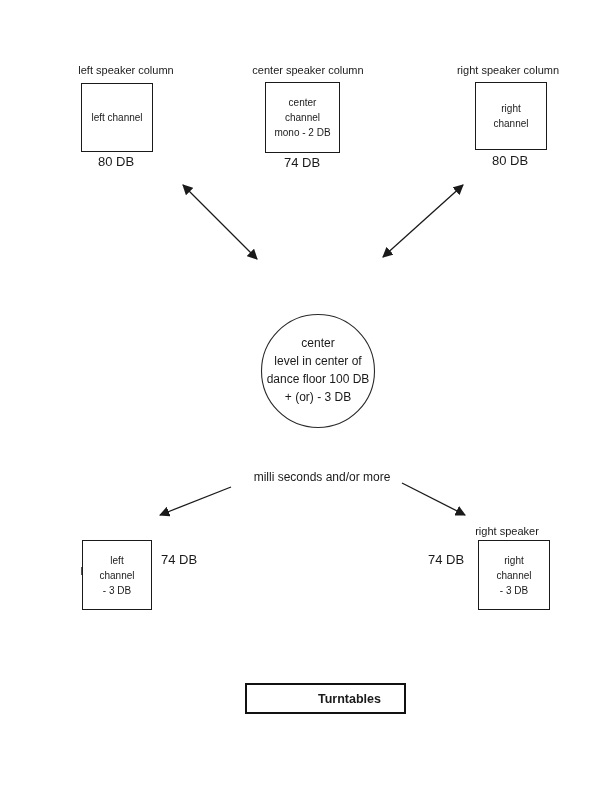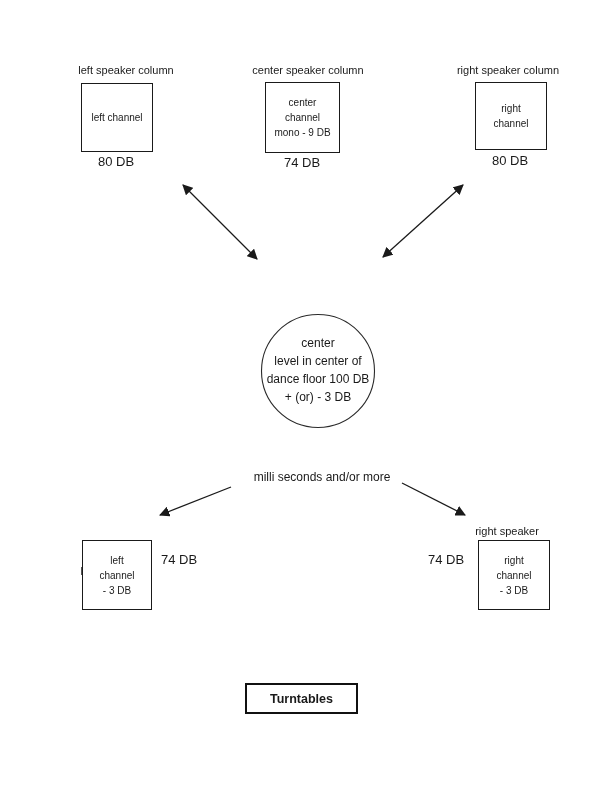--- a/index.html
+++ b/index.html
@@ -24,21 +24,21 @@
     text-align:center; font-size:10px; line-height:15px;
   }
   .txt-block {
     position:absolute; transform:translateX(-50%); text-align:center;
     font-size:12px; line-height:18px; white-space:nowrap;
   }
   .txt-block.tight { line-height:15.5px; }
   .tt-box {
     position:absolute; border:2px solid #111111; background:#ffffff;
     display:flex; align-items:center; justify-content:center;
-    font-size:12.5px; font-weight:bold;
+    font-size:12.5px; font-weight:bold;padding-left:48px;
   }
 </style>
 </head>
 <body>
 
 <div class="page">
 
   <svg class="svg-layer" viewBox="0 0 612 792" xmlns="http://www.w3.org/2000/svg">
     <defs>
       <marker id="ah" viewBox="0 0 10 10" refX="9" refY="5" markerWidth="8" markerHeight="8" orient="auto-start-reverse">
@@ -55,21 +55,21 @@
   <div class="lbl" style="left:116px; top:64px;">left speaker column</div>
   <div class="box" style="left:71px; top:83px; width:70px; height:67px;">
     <div>left channel</div>
   </div>
   <div class="lvl" style="left:106px; top:155px;">80 DB</div>
 
   <div class="lbl" style="left:298px; top:64px;">center speaker column</div>
   <div class="box" style="left:255px; top:82px; width:73px; height:69px;">
     <div>center</div>
     <div>channel</div>
-    <div>mono - 9 DB</div>
+    <div>mono - 2 DB</div>
   </div>
   <div class="lvl" style="left:292px; top:156px;">74 DB</div>
 
   <div class="lbl" style="left:498px; top:64px;">right speaker column</div>
   <div class="box" style="left:465px; top:82px; width:70px; height:66px;">
     <div>right</div>
     <div>channel</div>
   </div>
   <div class="lvl" style="left:500px; top:154px;">80 DB</div>
 

